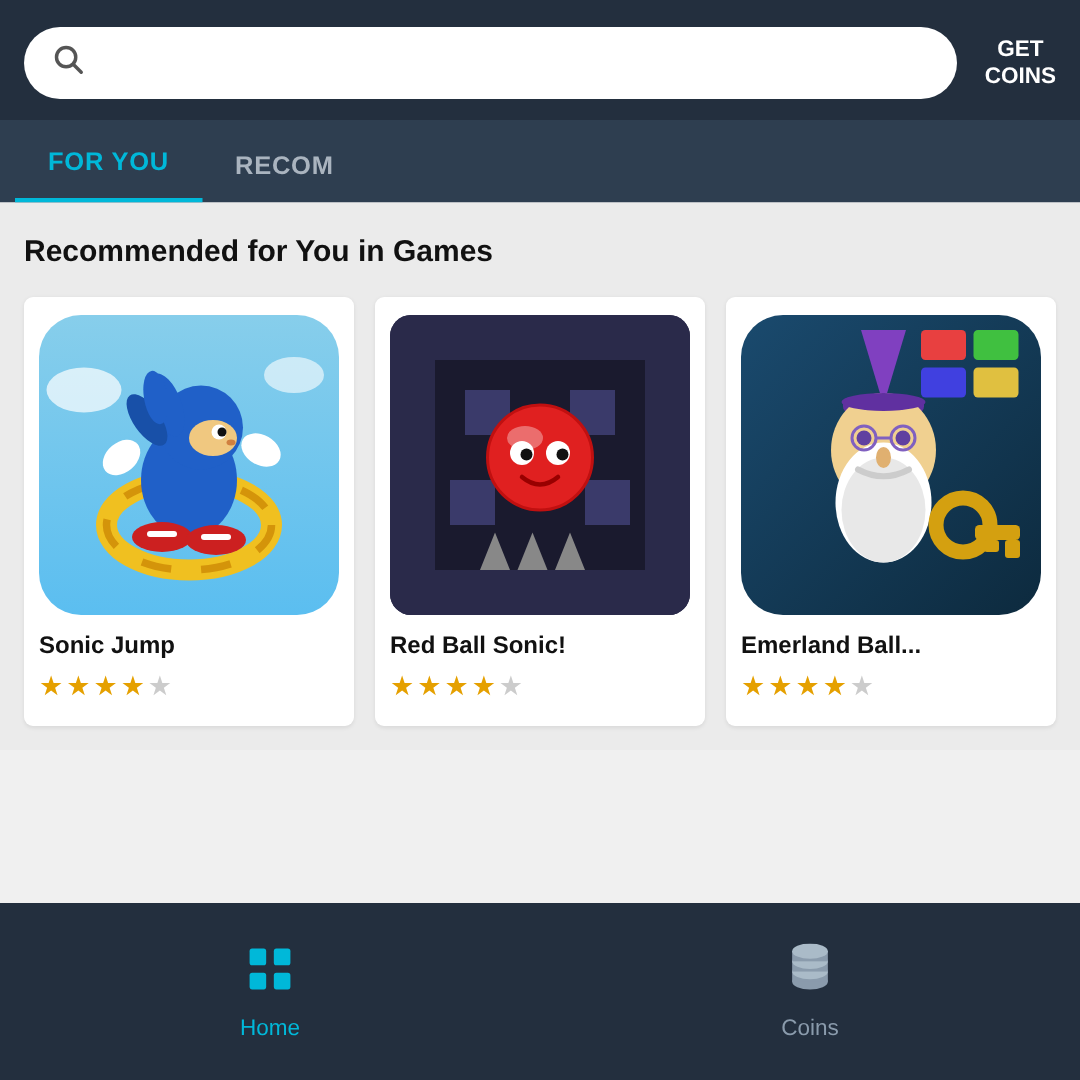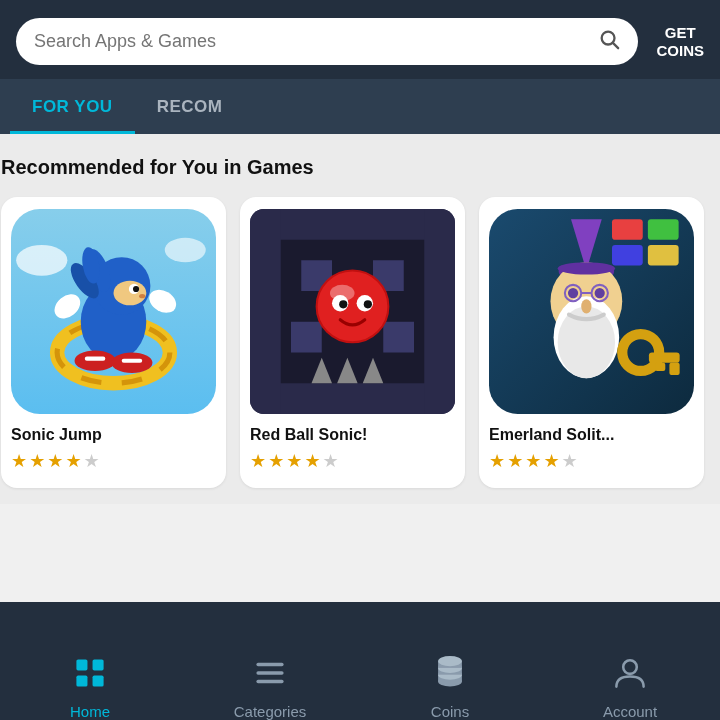--- a/index.html
+++ b/index.html
@@ -47,58 +47,58 @@
       text-align: center;
       line-height: 1.2;
       cursor: pointer;
       white-space: pre;
     }
 
     
     .nav-tabs {
       background: #2e3e50;
       display: flex;
-      align-items: flex-start;
+      align-items: flex-end;
       padding: 0 10px;
       overflow: hidden;
     }
     .nav-tab {
       color: #aab4bf;
       font-size: 17px;
       font-weight: 600;
       padding: 18px 22px 14px 22px;
       cursor: pointer;
       white-space: nowrap;
       letter-spacing: 0.5px;
     }
     .nav-tab.active {
       color: #00b8d9;
       border-bottom: 3px solid #00b8d9;
     }
 
     
     .main-content {
       background: #ebebeb;
-      padding: 22px 16px 16px 1px;
+      padding: 22px 16px 16px 16px;
     }
     .section-title {
       font-size: 20px;
       font-weight: 700;
       color: #111;
       margin-bottom: 18px;
     }
 
     
     .apps-row {
       display: flex;
       gap: 14px;
     }
     .app-card {
       background: #fff;
-      border-radius: 16px;
+      border-radius: 6px;
       flex: 1;
       padding: 12px 10px 16px 10px;
       display: flex;
       flex-direction: column;
       align-items: flex-start;
       box-shadow: 0 1px 3px rgba(0,0,0,0.08);
     }
     .app-icon {
       width: 100%;
       aspect-ratio: 1;
@@ -131,21 +131,21 @@
     .star.empty { color: #ccc; }
 
     
     .bottom-nav {
       position: absolute;
       bottom: 0;
       left: 0;
       width: 720px;
       background: #232f3e;
       display: flex;
-      align-items: flex-end;
+      align-items: center;
       height: 118px;
     }
     .bottom-nav-item {
       flex: 1;
       display: flex;
       flex-direction: column;
       align-items: center;
       justify-content: center;
       cursor: pointer;
       gap: 6px;
@@ -170,21 +170,20 @@
     .icon-svg {
       width: 34px;
       height: 34px;
     }
   </style>
 </head>
 <body>
 
 <div class="header">
   <div class="search-bar">
-    <input type="text" placeholder="Search Apps &amp; Games" style="">
     <span class="search-icon-wrap">
       <svg width="22" height="22" viewBox="0 0 24 24" fill="none" stroke="#555" stroke-width="2.5" stroke-linecap="round" stroke-linejoin="round">
         <circle cx="11" cy="11" r="7"></circle>
         <line x1="16.5" y1="16.5" x2="22" y2="22"></line>
       </svg>
     </span>
   </div>
   <div class="get-coins-btn">GET
 COINS</div>
 </div>
@@ -330,21 +329,21 @@
           <path d="M78 103 Q95 112 112 103" stroke="#ccc" stroke-width="4" fill="none" stroke-linecap="round"></path>
 
           <ellipse cx="95" cy="58" rx="28" ry="6" fill="#6030a0"></ellipse>
 
           <circle cx="148" cy="140" r="18" fill="none" stroke="#d4a010" stroke-width="10"></circle>
           <rect x="156" y="140" width="30" height="10" rx="3" fill="#d4a010"></rect>
           <rect x="176" y="150" width="10" height="12" rx="2" fill="#d4a010"></rect>
           <rect x="162" y="150" width="10" height="8" rx="2" fill="#d4a010"></rect>
         </svg>
       </div>
-      <div class="app-name">Emerland Solit...</div>
+      <div class="app-name">Emerland Ball...</div>
       <div class="stars">
         <span class="star full">★</span>
         <span class="star full">★</span>
         <span class="star full">★</span>
         <span class="star half">★</span>
         <span class="star empty">★</span>
       </div>
     </div>
 
   </div>
@@ -358,51 +357,32 @@
 
         <rect x="4" y="4" width="13" height="13" rx="2" fill="#00b8d9"></rect>
         <rect x="23" y="4" width="13" height="13" rx="2" fill="#00b8d9"></rect>
         <rect x="4" y="23" width="13" height="13" rx="2" fill="#00b8d9"></rect>
         <rect x="23" y="23" width="13" height="13" rx="2" fill="#00b8d9"></rect>
       </svg>
     </span>
     <span class="nav-label">Home</span>
   </div>
 
-  <div class="bottom-nav-item">
-    <span class="nav-icon">
-      <svg class="icon-svg" viewBox="0 0 40 40" fill="none" xmlns="http://www.w3.org/2000/svg">
-        <rect x="4" y="8" width="32" height="4" rx="2" fill="#8a9bac"></rect>
-        <rect x="4" y="18" width="32" height="4" rx="2" fill="#8a9bac"></rect>
-        <rect x="4" y="28" width="32" height="4" rx="2" fill="#8a9bac"></rect>
-      </svg>
-    </span>
-    <span class="nav-label">Categories</span>
-  </div>
 
   <div class="bottom-nav-item">
     <span class="nav-icon">
       <svg class="icon-svg" viewBox="0 0 40 40" fill="none" xmlns="http://www.w3.org/2000/svg">
 
         <ellipse cx="20" cy="30" rx="14" ry="6" fill="#8a9bac"></ellipse>
         <rect x="6" y="22" width="28" height="8" rx="0" fill="#8a9bac"></rect>
         <ellipse cx="20" cy="22" rx="14" ry="6" fill="#aabbc8"></ellipse>
         <rect x="6" y="14" width="28" height="8" rx="0" fill="#8a9bac"></rect>
         <ellipse cx="20" cy="14" rx="14" ry="6" fill="#aabbc8"></ellipse>
         <rect x="6" y="6" width="28" height="8" rx="0" fill="#8a9bac"></rect>
         <ellipse cx="20" cy="6" rx="14" ry="6" fill="#aabbc8"></ellipse>
       </svg>
     </span>
     <span class="nav-label">Coins</span>
   </div>
 
 
-  <div class="bottom-nav-item">
-    <span class="nav-icon">
-      <svg class="icon-svg" viewBox="0 0 40 40" fill="none" xmlns="http://www.w3.org/2000/svg">
-        <circle cx="20" cy="13" r="8" stroke="#8a9bac" stroke-width="3"></circle>
-        <path d="M4 36 C4 28 10 24 20 24 C30 24 36 28 36 36" stroke="#8a9bac" stroke-width="3" stroke-linecap="round" fill="none"></path>
-      </svg>
-    </span>
-    <span class="nav-label">Account</span>
-  </div>
 
 </div>
 
 </body></html>

